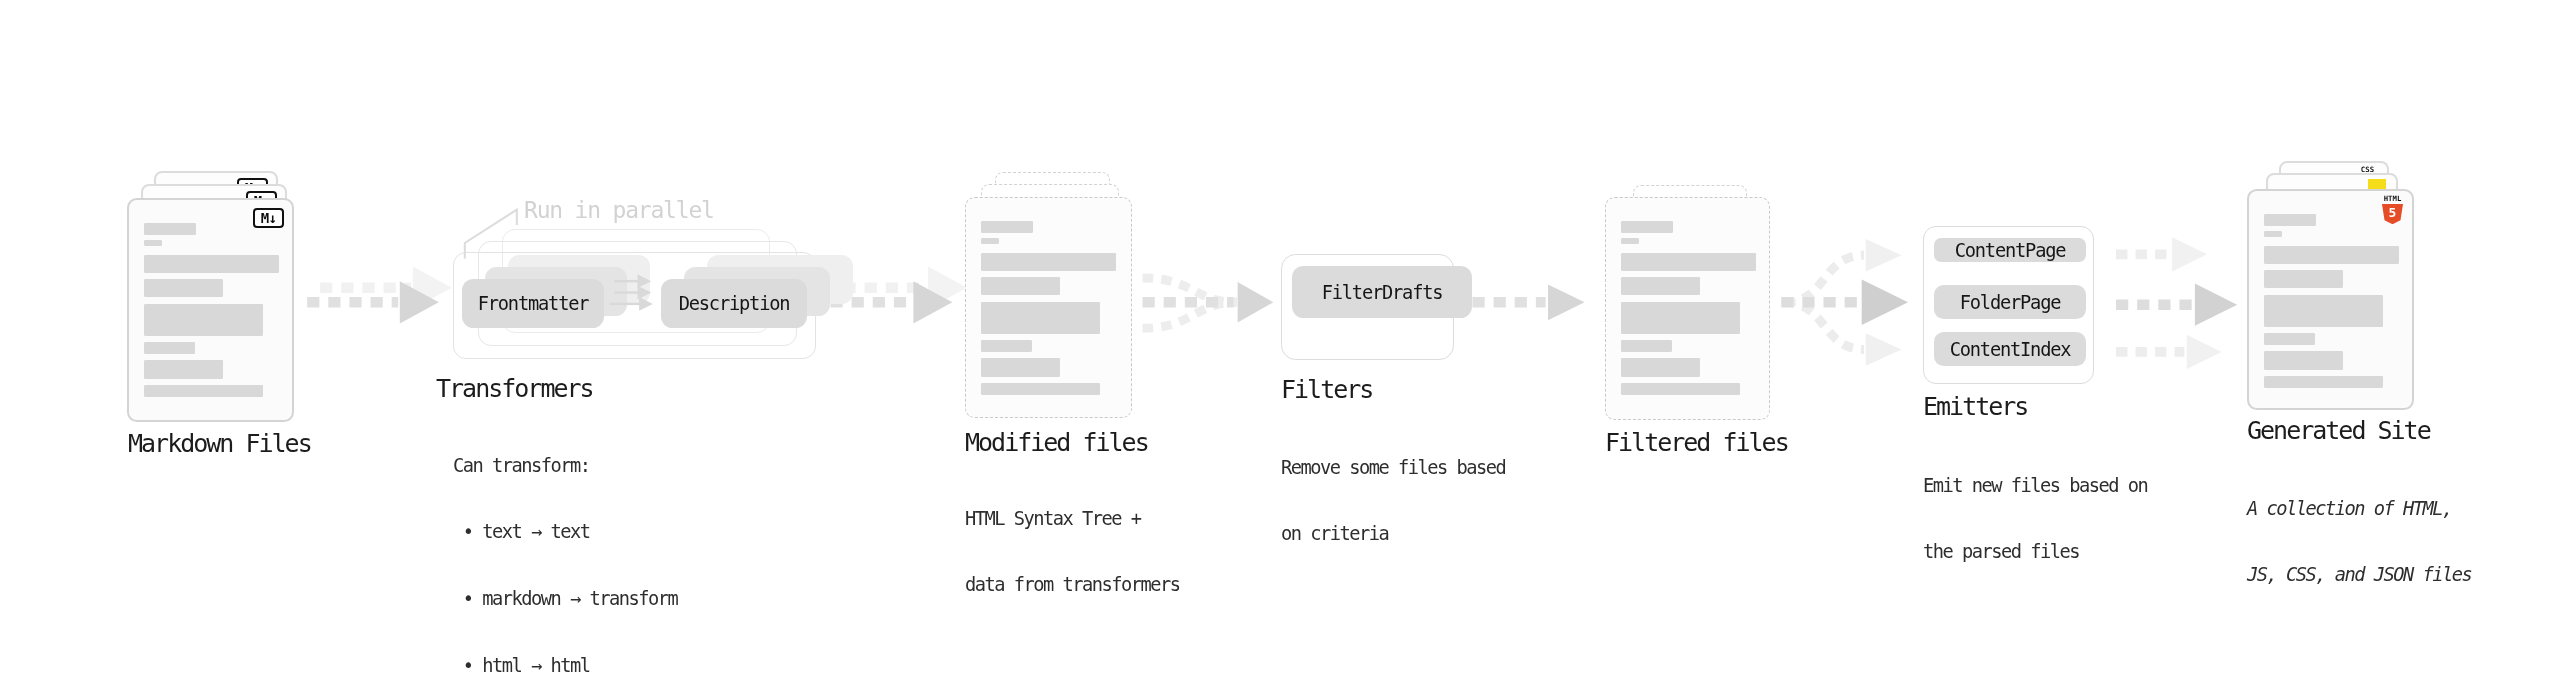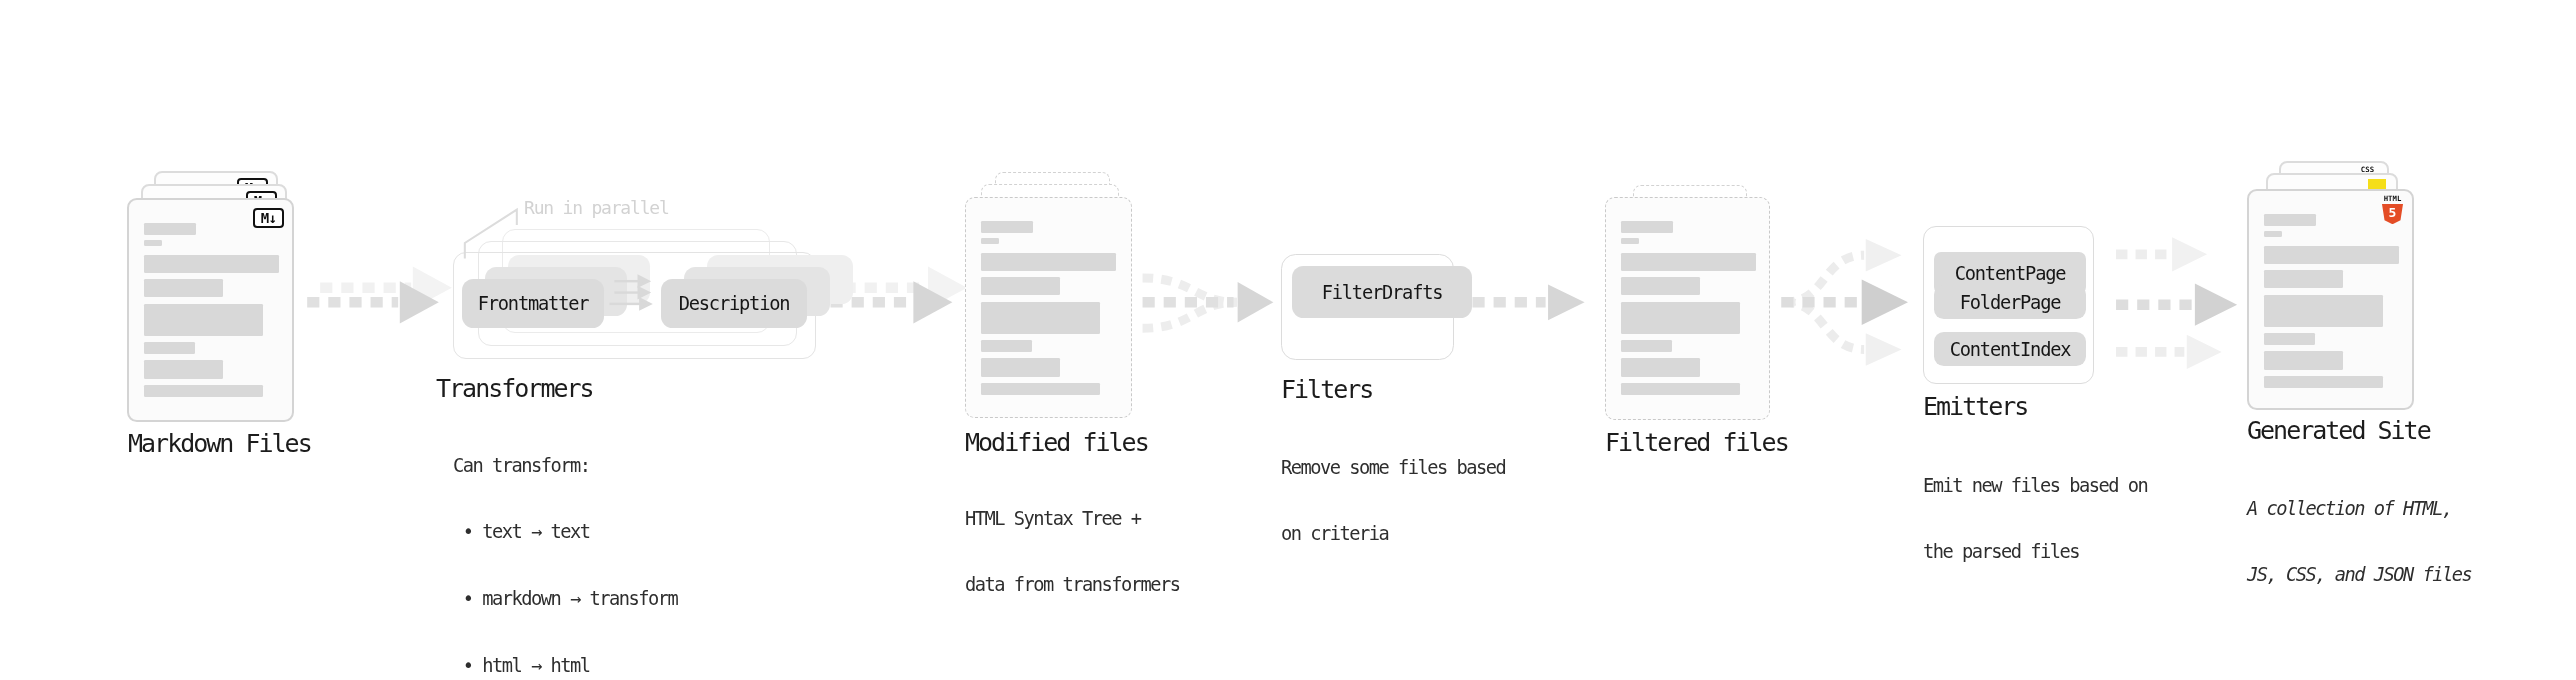--- a/index.html
+++ b/index.html
@@ -44,21 +44,21 @@
   .panel{position:absolute;border:1.6px solid #dcdcdc;border-radius:13px;background:#ffffff;box-sizing:border-box;}
   .plugin{position:absolute;background:#dbdbdb;border-radius:11.4px;color:#161616;
           display:flex;align-items:center;justify-content:center;
           font-size:18.7px;letter-spacing:-1.2px;z-index:4;}
   .plugin.ghost1{background:#e4e4e4;z-index:3;}
   .plugin.ghost2{background:#efefef;z-index:2;}
 
   
   .stage-label{position:absolute;font-size:25px;font-weight:500;color:#1c1c1c;letter-spacing:-2px;white-space:pre;z-index:7;}
   .stage-desc{position:absolute;font-size:18.7px;color:#2e2e2e;letter-spacing:-1.5px;line-height:22.3px;white-space:pre;z-index:7;}
-  .annotation{position:absolute;font-size:18px;color:#d2d2d2;letter-spacing:-1.2px;white-space:pre;z-index:7;}
+  .annotation{position:absolute;font-size:23px;color:#d2d2d2;letter-spacing:-1.2px;white-space:pre;z-index:7;}
 </style>
 </head>
 <body>
 
 <div class="canvas">
 
   <svg id="arrow-layer" class="layer" width="2576" height="681" viewBox="0 0 3170 838">
 
     <g>
       <line x1="394" y1="354" x2="506" y2="354" stroke="#f1f1f1" stroke-width="13" stroke-dasharray="15 11"></line>
@@ -196,21 +196,21 @@
           <div class="bar b6"></div>
           <div class="bar b7"></div>
           <div class="bar b8"></div>
       </div>
     </div>
     <div class="stage-label" style="left:1605px;top:428px;">Filtered files</div>
   </div>
 
   <div>
     <div class="panel" style="left:1923px;top:226px;width:171px;height:158px;"></div>
-    <div class="plugin" style="left:1934px;top:252px;width:152px;height:42px;border-radius:7px;">ContentPage</div>
+    <div class="plugin" style="left:1934px;top:238px;width:152px;height:24px;border-radius:7px;">ContentPage</div>
     <div class="plugin" style="left:1934px;top:285px;width:152px;height:34px;border-radius:9.8px;">FolderPage</div>
     <div class="plugin" style="left:1934px;top:332px;width:152px;height:34px;border-radius:9.8px;">ContentIndex</div>
     <div class="stage-label" style="left:1923px;top:392px;">Emitters</div>
     <div class="stage-desc" style="left:1923px;top:430px;">
       <div>Emit new files based on</div>
       <div>the parsed files</div>
     </div>
   </div>
 
   <div>

